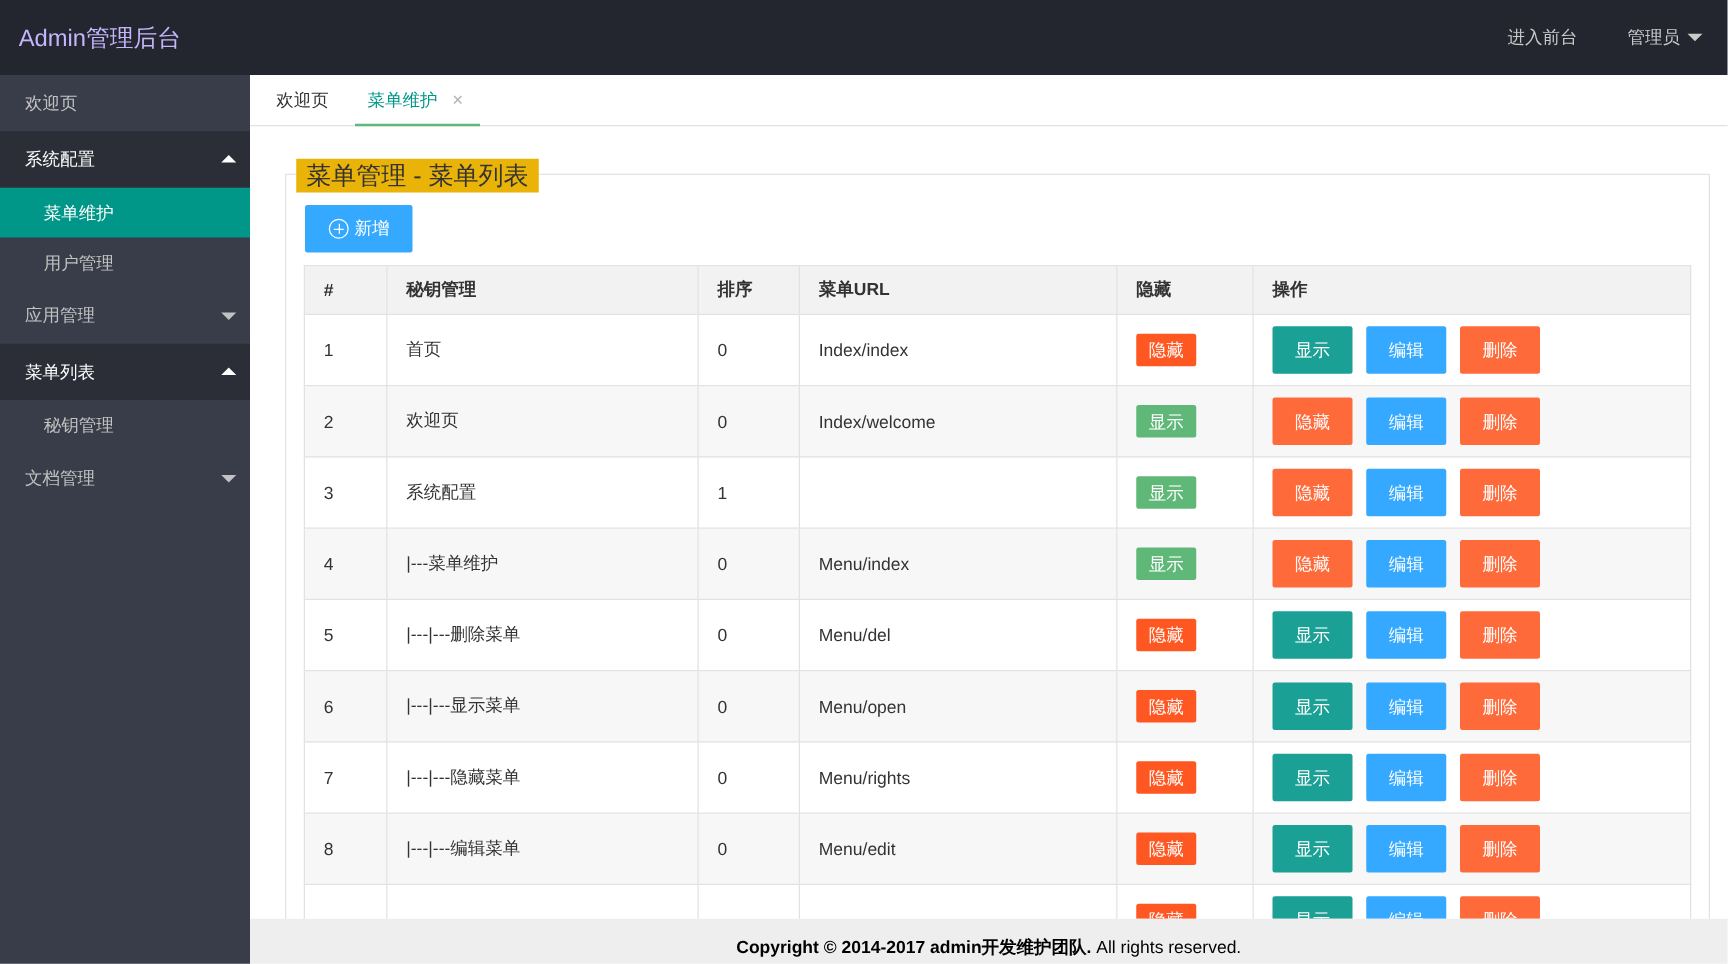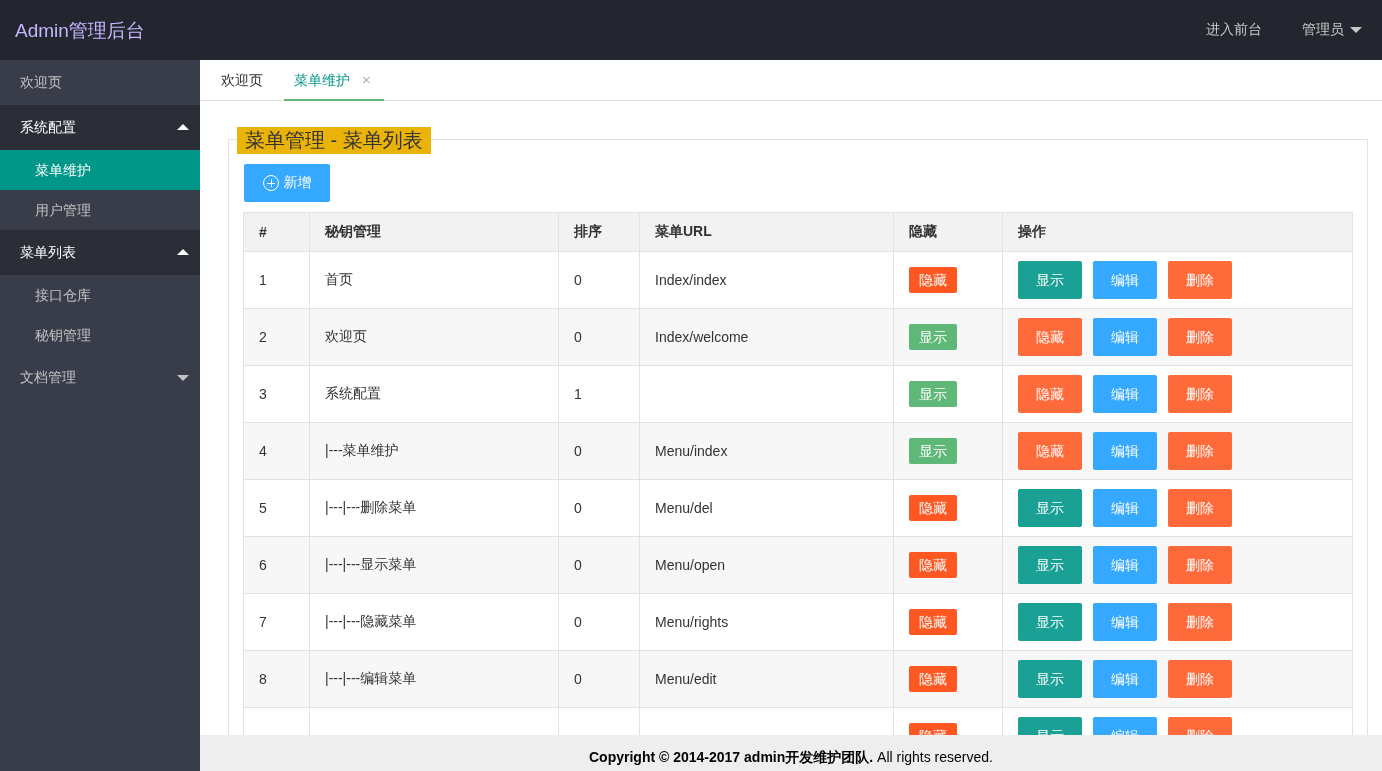--- a/index.html
+++ b/index.html
@@ -71,25 +71,28 @@
 <div class="sidebar">
   <div class="side-item">
     <span>欢迎页</span>
   </div>
   <div class="side-item parent-open">
     <span>系统配置</span>
     <span class="arrow up"></span>
   </div>
   <div class="side-sub active">菜单维护</div>
   <div class="side-sub">用户管理</div>
+  <div class="side-item">
+    <span>应用管理</span>
+    <span class="arrow down"></span>
+  </div>
   <div class="side-item parent-open">
     <span>菜单列表</span>
     <span class="arrow up"></span>
   </div>
-  <div class="side-sub">接口仓库</div>
   <div class="side-sub">秘钥管理</div>
   <div class="side-item">
     <span>文档管理</span>
     <span class="arrow down"></span>
   </div>
 </div>
 
 <div class="tabbar">
   <div class="tab t0">
     <span>欢迎页</span>

